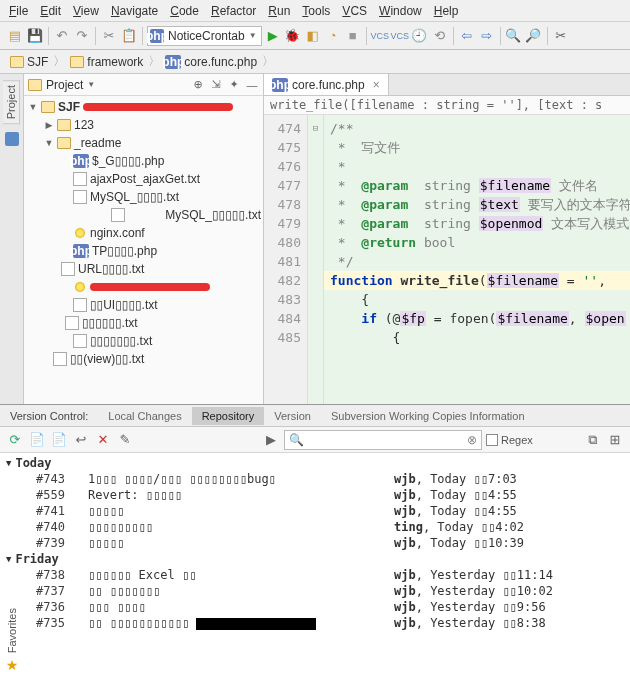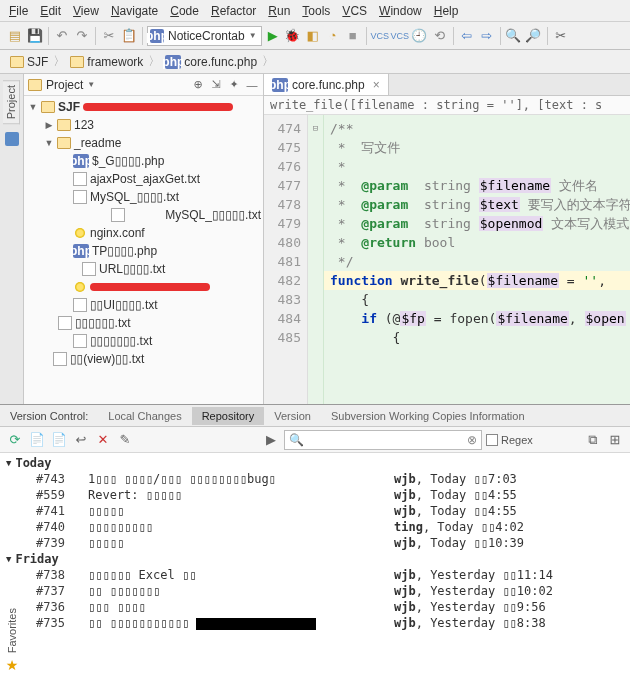--- a/index.html
+++ b/index.html
@@ -218,38 +218,38 @@
           <span class="fileicon">
             <span class="bulb"></span>
           </span>
           <span>nginx.conf</span>
         </div>
         <div class="node" style="padding-left: 36px;">
           <span class="arr"></span>
           <span class="phpicon">php</span>
           <span>TP▯▯▯▯.php</span>
         </div>
-        <div class="node" style="padding-left: 45px;">
+        <div class="node" style="padding-left: 24px;">
           <span class="arr"></span>
           <span class="fileicon txticon"></span>
           <span>URL▯▯▯▯.txt</span>
         </div>
         <div class="node" style="padding-left: 36px;">
           <span class="arr"></span>
           <span class="fileicon">
             <span class="bulb"></span>
           </span>
           <span><span class="redbar" style="width:120px"></span></span>
         </div>
         <div class="node" style="padding-left: 36px;">
           <span class="arr"></span>
           <span class="fileicon txticon"></span>
           <span>▯▯UI▯▯▯▯.txt</span>
         </div>
-        <div class="node" style="padding-left: 21px;">
+        <div class="node" style="padding-left: 28px;">
           <span class="arr"></span>
           <span class="fileicon txticon"></span>
           <span>▯▯▯▯▯▯.txt</span>
         </div>
         <div class="node" style="padding-left: 36px;">
           <span class="arr"></span>
           <span class="fileicon txticon"></span>
           <span>▯▯▯▯▯▯▯.txt</span>
         </div>
         <div class="node" style="padding-left: 16px;">

